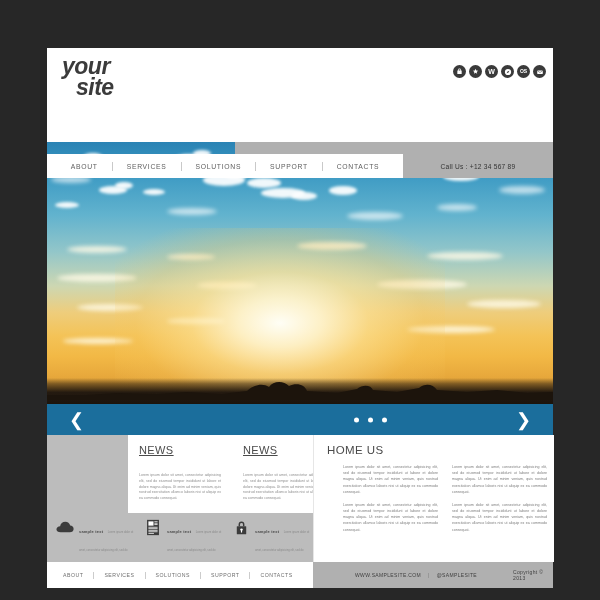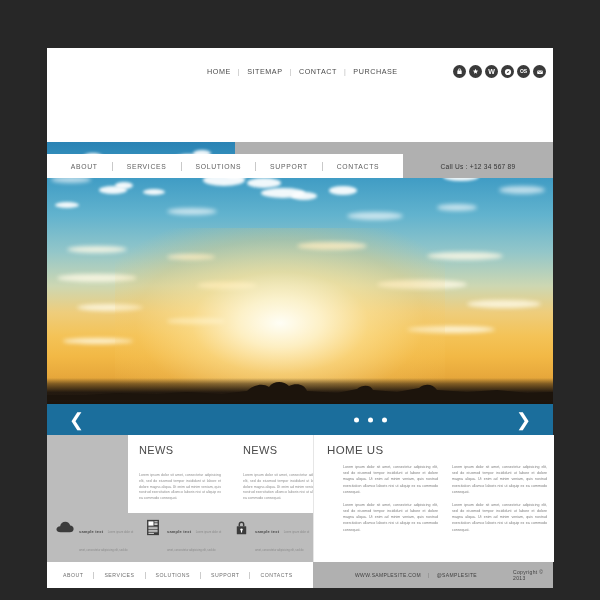--- a/index.html
+++ b/index.html
@@ -303,20 +303,21 @@
     top: 9px;
     display: flex;
     gap: 22px;
   }
   .newscol { width: 82px; }
   .news-h {
     font-size: 11px;
     color: #4a4a4a;
     letter-spacing: 0.4px;
     margin-bottom: 17px;
+    text-decoration: underline;
   }
   .news-p {
     font-size: 3.5px;
     line-height: 1.65;
     color: #8e8e8e;
     text-align: justify;
   }
 
   
   .aboutpanel {
@@ -446,30 +447,25 @@
 </style>
 </head>
 <body>
 
 <div id="stage">
 
   <div id="site">
 
     <div class="header">
 
-
-      <nav class="topnav">
-        <a>HOME</a>
-        <span class="sep">|</span>
-        <a>SITEMAP</a>
-        <span class="sep">|</span>
-        <a>CONTACT</a>
-        <span class="sep">|</span>
-        <a>PURCHASE</a>
-      </nav>
+      <div class="logo">
+        <span class="l1">your</span>
+        <span class="l2">site</span>
+      </div>
+
 
       <div class="social">
         <span class="ico">
           <svg width="7" height="7" viewBox="0 0 10 10">
               <path d="M3 3.4V2.8a2 2 0 0 1 4 0v.6h1.1v5H1.9v-5H3zm1 0h2v-.6a1 1 0 0 0-2 0v.6z" fill="#fff"></path>
             </svg>
         </span>
         <span class="ico">
           <svg width="7" height="7" viewBox="0 0 10 10">
               <path d="M5 1.1 6.1 3.6l2.7.2-2.05 1.77.63 2.63L5 6.78 2.72 8.2l.63-2.63L1.3 3.8l2.7-.2z" fill="#fff"></path>

